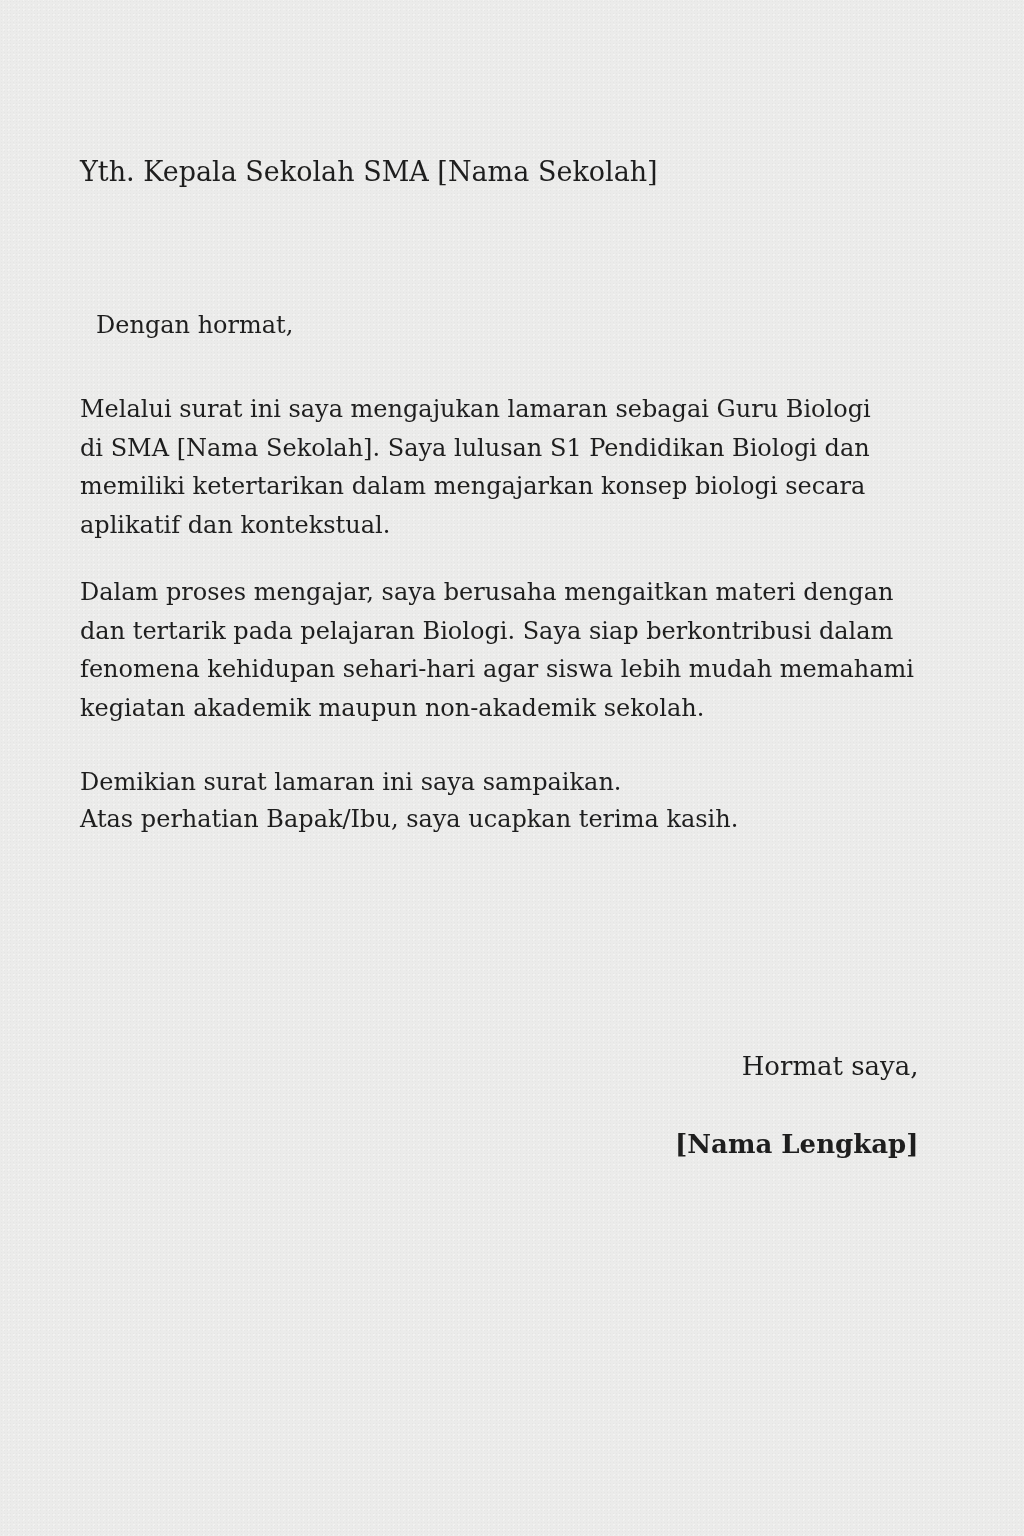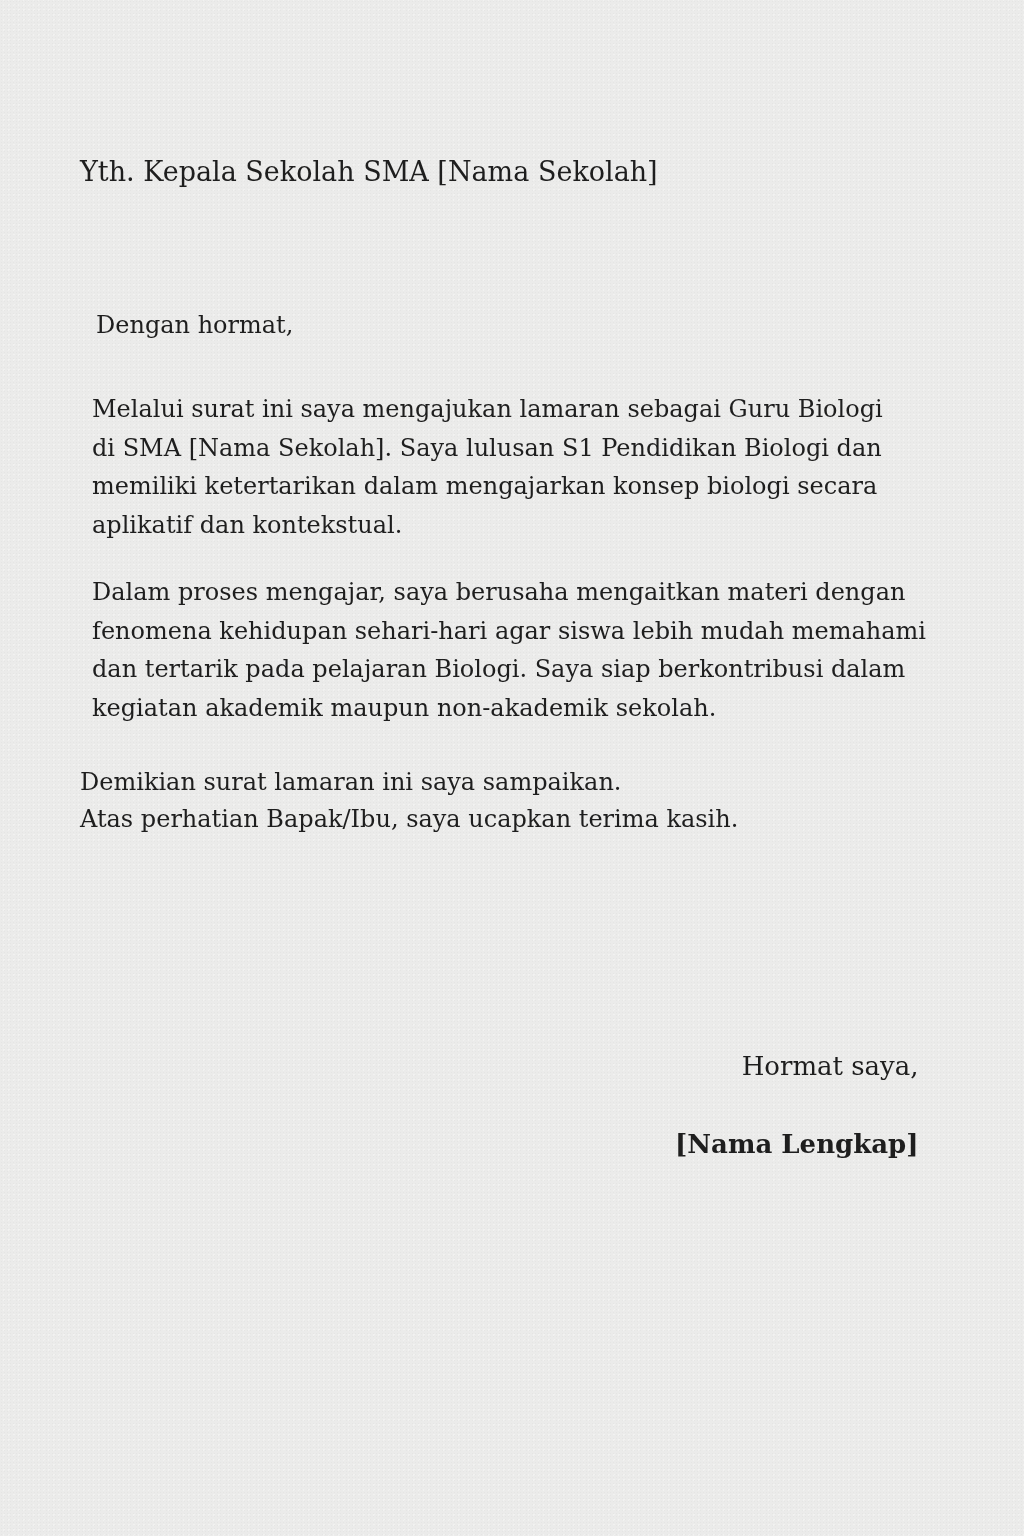--- a/index.html
+++ b/index.html
@@ -43,21 +43,20 @@
       line-height: 38px;
       white-space: nowrap;
       margin-left: 16px;
     }
     .paragraph {
       position: absolute;
       left: 80px;
       font-size: 24px;
       line-height: 38.5px;
       white-space: nowrap;
-      margin-left: 12px;
     }
     .para1 { top: 390px; }
     .para2 { top: 573px; }
     .closing {
       position: absolute;
       left: 80px;
       top: 764px;
       font-size: 24px;
       line-height: 37px;
       white-space: nowrap;
@@ -97,22 +96,22 @@
 
   <div class="paragraph para1">
     <span>Melalui surat ini saya mengajukan lamaran sebagai Guru Biologi</span>
     <span>di SMA [Nama Sekolah]. Saya lulusan S1 Pendidikan Biologi dan</span>
     <span>memiliki ketertarikan dalam mengajarkan konsep biologi secara</span>
     <span>aplikatif dan kontekstual.</span>
   </div>
 
   <div class="paragraph para2">
     <span>Dalam proses mengajar, saya berusaha mengaitkan materi dengan</span>
+    <span>dan tertarik pada pelajaran Biologi. Saya siap berkontribusi dalam</span>
     <span>fenomena kehidupan sehari-hari agar siswa lebih mudah memahami</span>
-    <span>dan tertarik pada pelajaran Biologi. Saya siap berkontribusi dalam</span>
     <span>kegiatan akademik maupun non-akademik sekolah.</span>
   </div>
 
   <div class="closing">
     <span>Demikian surat lamaran ini saya sampaikan.</span>
     <span>Atas perhatian Bapak/Ibu, saya ucapkan terima kasih.</span>
   </div>
 
   <div class="signature">
     <span class="regards">Hormat saya,</span>

